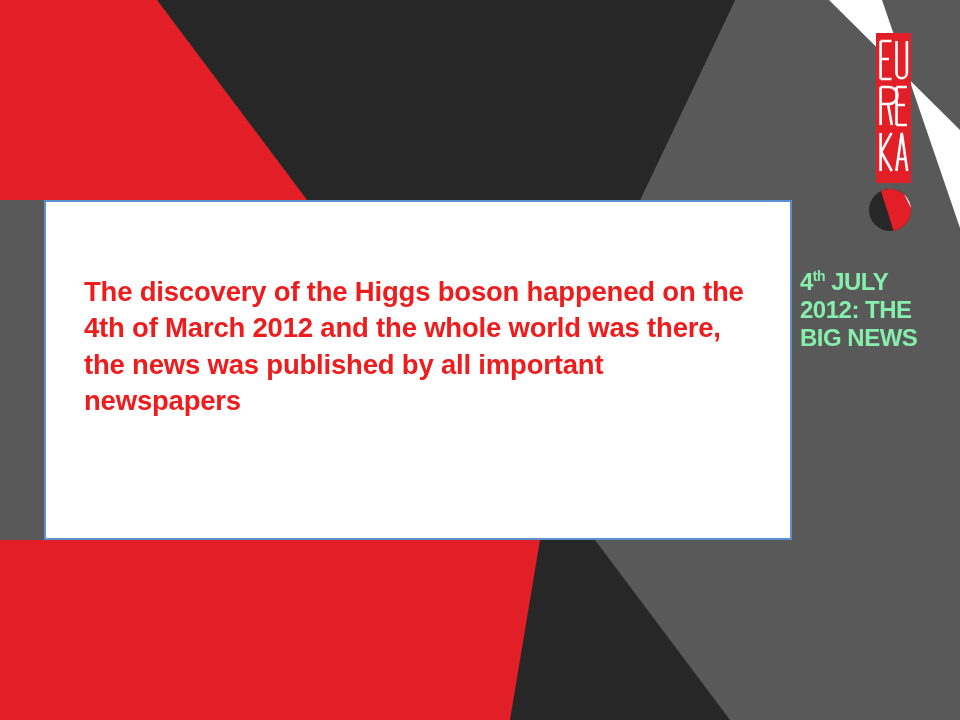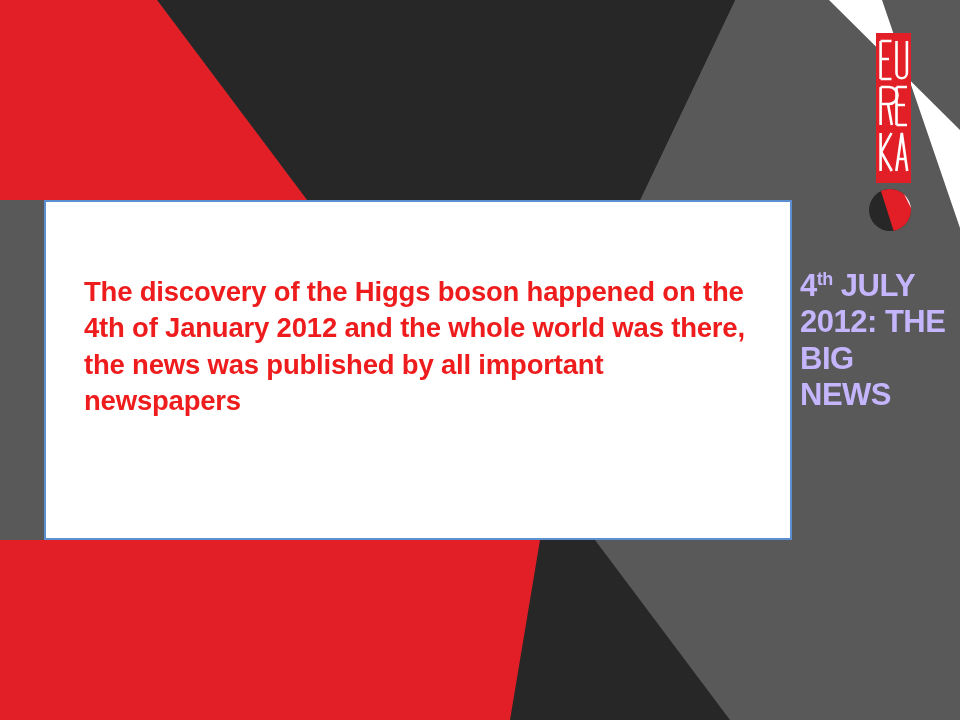--- a/index.html
+++ b/index.html
@@ -48,24 +48,24 @@
     line-height: 1.32;
     letter-spacing: -0.2px;
   }
   
   .side-title {
     position: absolute;
     left: 800px;
     top: 268px;
     width: 152px;
     margin: 0;
-    color: #c4b5fd;
+    color: #86efac;
     font-family: "Liberation Sans", sans-serif;
     font-weight: bold;
-    font-size: 31px;
+    font-size: 24px;
     line-height: 1.17;
     letter-spacing: -0.5px;
   }
   .side-title sup {
     font-size: 0.58em;
     vertical-align: super;
     line-height: 0;
   }
   
   .logo {
@@ -137,18 +137,18 @@
         </clipPath>
     </defs>
     <g clip-path="url(#dotclip)">
       <rect x="0" y="0" width="44" height="44" fill="#272727"></rect>
       <polygon points="12,0 44,0 44,44 26,44" fill="#e21f26"></polygon>
       <polygon points="33,0 44,0 44,22" fill="#ffffff"></polygon>
     </g>
   </svg>
 
   <div class="content-box">
-    <p class="body-text">The discovery of the Higgs boson happened on the 4th of January 2012 and the whole world was there, the news was published by all important newspapers</p>
+    <p class="body-text">The discovery of the Higgs boson happened on the 4th of March 2012 and the whole world was there, the news was published by all important newspapers</p>
   </div>
 
   <h1 class="side-title"><span>4</span><sup>th</sup><span> JULY 2012: THE BIG NEWS</span></h1>
 
 </div>
 
 </body></html>

